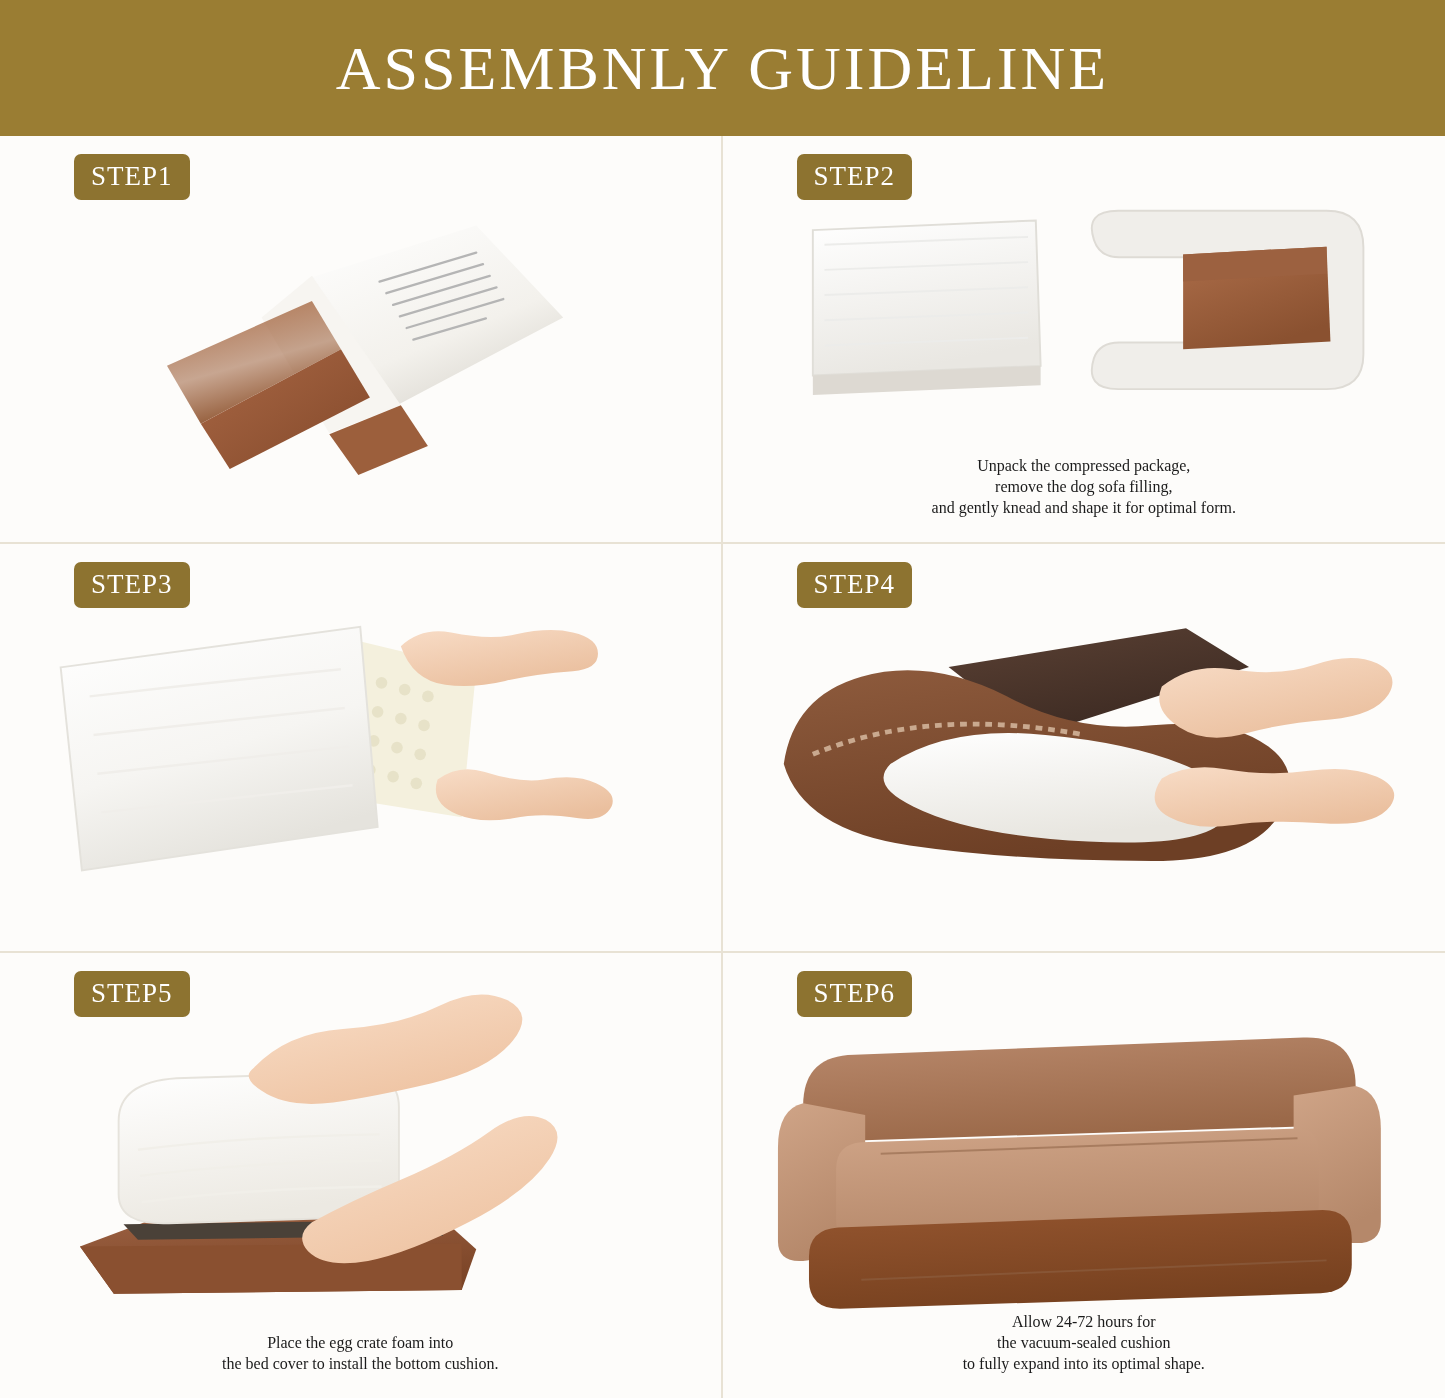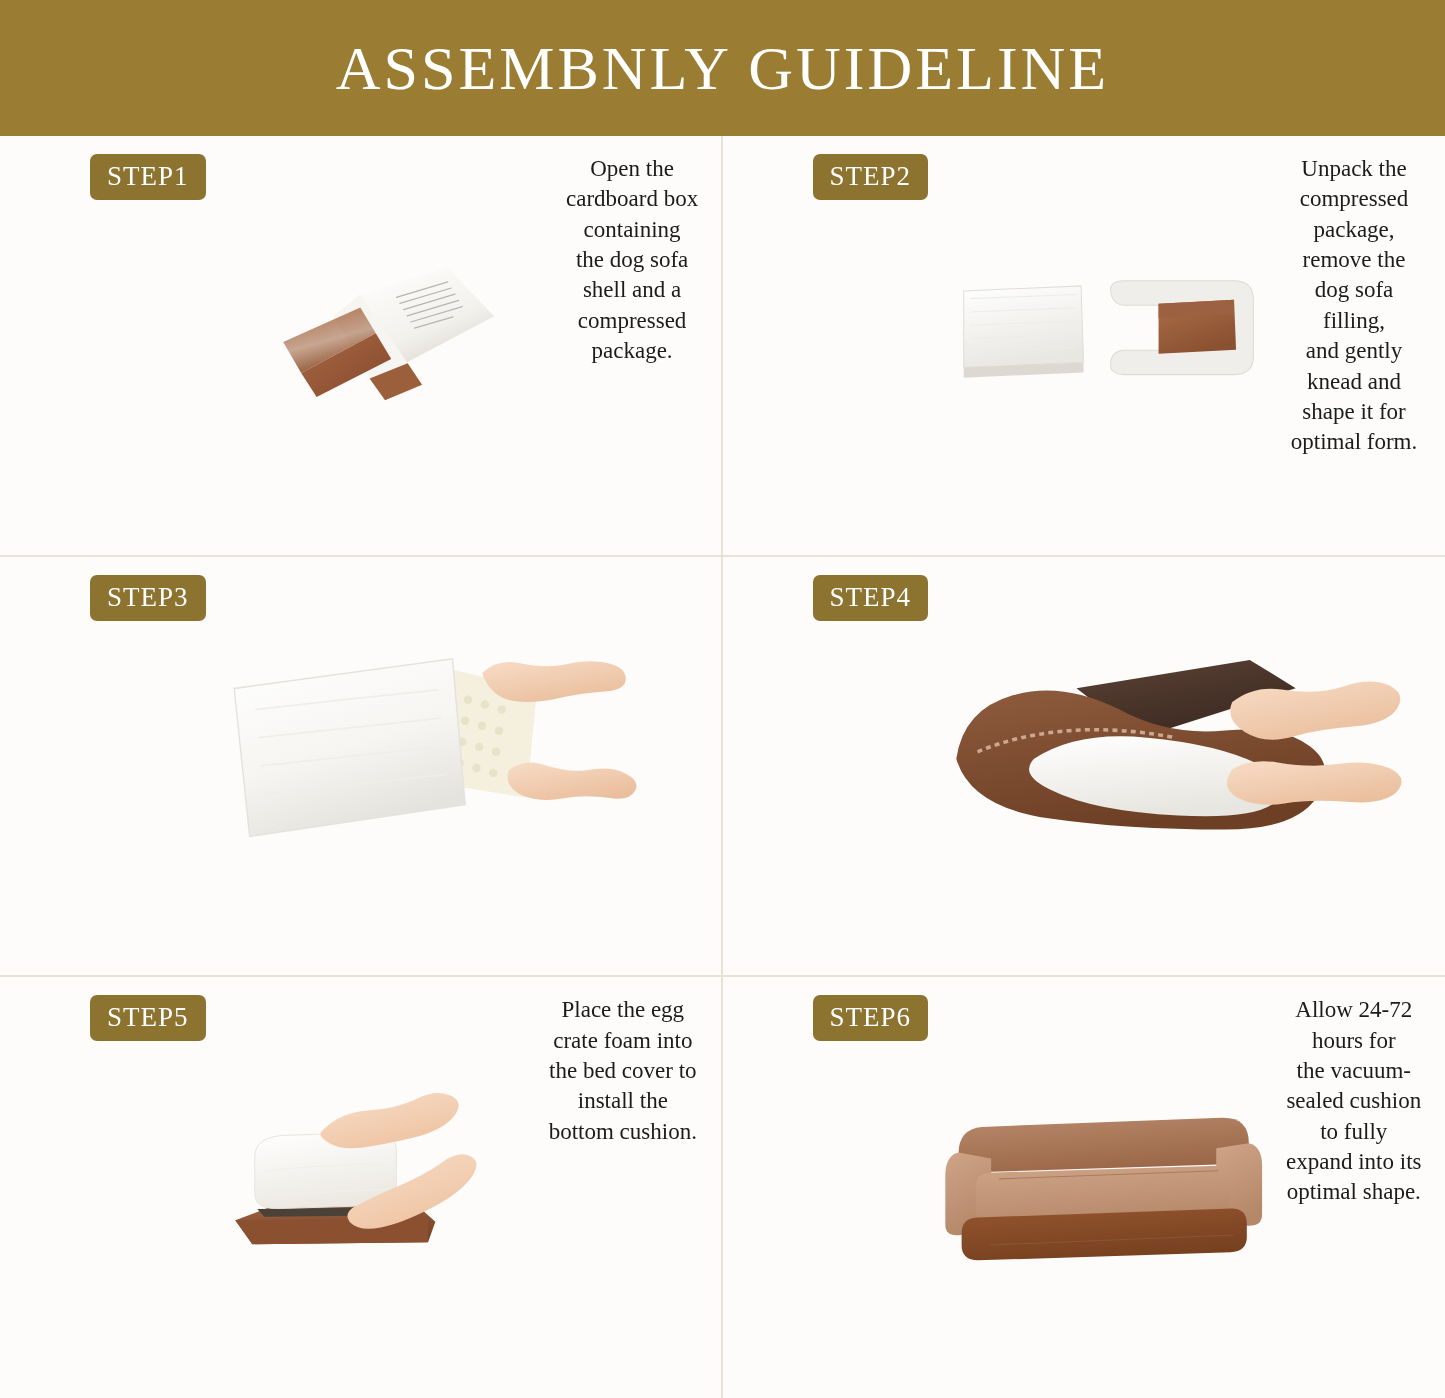--- a/index.html
+++ b/index.html
@@ -41,23 +41,23 @@
     left: 0;
     width: 1445px;
     height: 1262px;
     display: grid;
     grid-template-columns: 1fr 1fr;
     grid-template-rows: 1fr 1fr 1fr;
   }
   .cell {
     position: relative;
     box-sizing: border-box;
-    padding: 18px 22px 10px 38px;
+    padding: 18px 22px 10px 22px;
     display: flex;
-    flex-direction: row;
+    flex-direction: column;
   }
   .cell.border-right { border-right: 2px solid #e8e2d4; }
   .cell.border-bottom { border-bottom: 2px solid #e8e2d4; }
 
   .badge {
     display: inline-block;
     background: #8d7330;
     color: #ffffff;
     font-size: 27px;
     letter-spacing: 1px;
@@ -69,21 +69,21 @@
     position: relative;
     z-index: 5;
   }
   .art {
     flex: 1 1 auto;
     position: relative;
     margin-top: -30px;
   }
   .caption {
     text-align: center;
-    font-size: 23px;
+    font-size: 16px;
     line-height: 1.32;
     color: #1b1b1b;
     font-family: "Liberation Serif", serif;
     padding-bottom: 14px;
     white-space: pre-line;
   }
 </style>
 </head>
 <body>
 
@@ -126,22 +126,20 @@
           <g stroke="#b5b5b5" stroke-width="2.4" stroke-linecap="round">
             <line x1="370" y1="58" x2="470" y2="28"></line>
             <line x1="377" y1="70" x2="477" y2="40"></line>
             <line x1="384" y1="82" x2="484" y2="52"></line>
             <line x1="391" y1="94" x2="491" y2="64"></line>
             <line x1="398" y1="106" x2="498" y2="76"></line>
             <line x1="405" y1="118" x2="480" y2="96"></line>
           </g>
         </svg>
       </div>
-      <div class="caption">Open the cardboard box containing
-the dog sofa shell and a compressed package.</div>
     </div>
 
     <div class="cell border-bottom">
       <div class="badge">STEP2</div>
       <div class="art">
         <svg viewBox="0 0 700 260" width="100%" height="100%" preserveAspectRatio="xMidYMid meet">
           <defs>
             <linearGradient id="g2w" x1="0" y1="0" x2="0.3" y2="1">
               <stop offset="0%" stop-color="#ffffff"></stop>
                 <stop offset="100%" stop-color="#e9e7e2"></stop>

